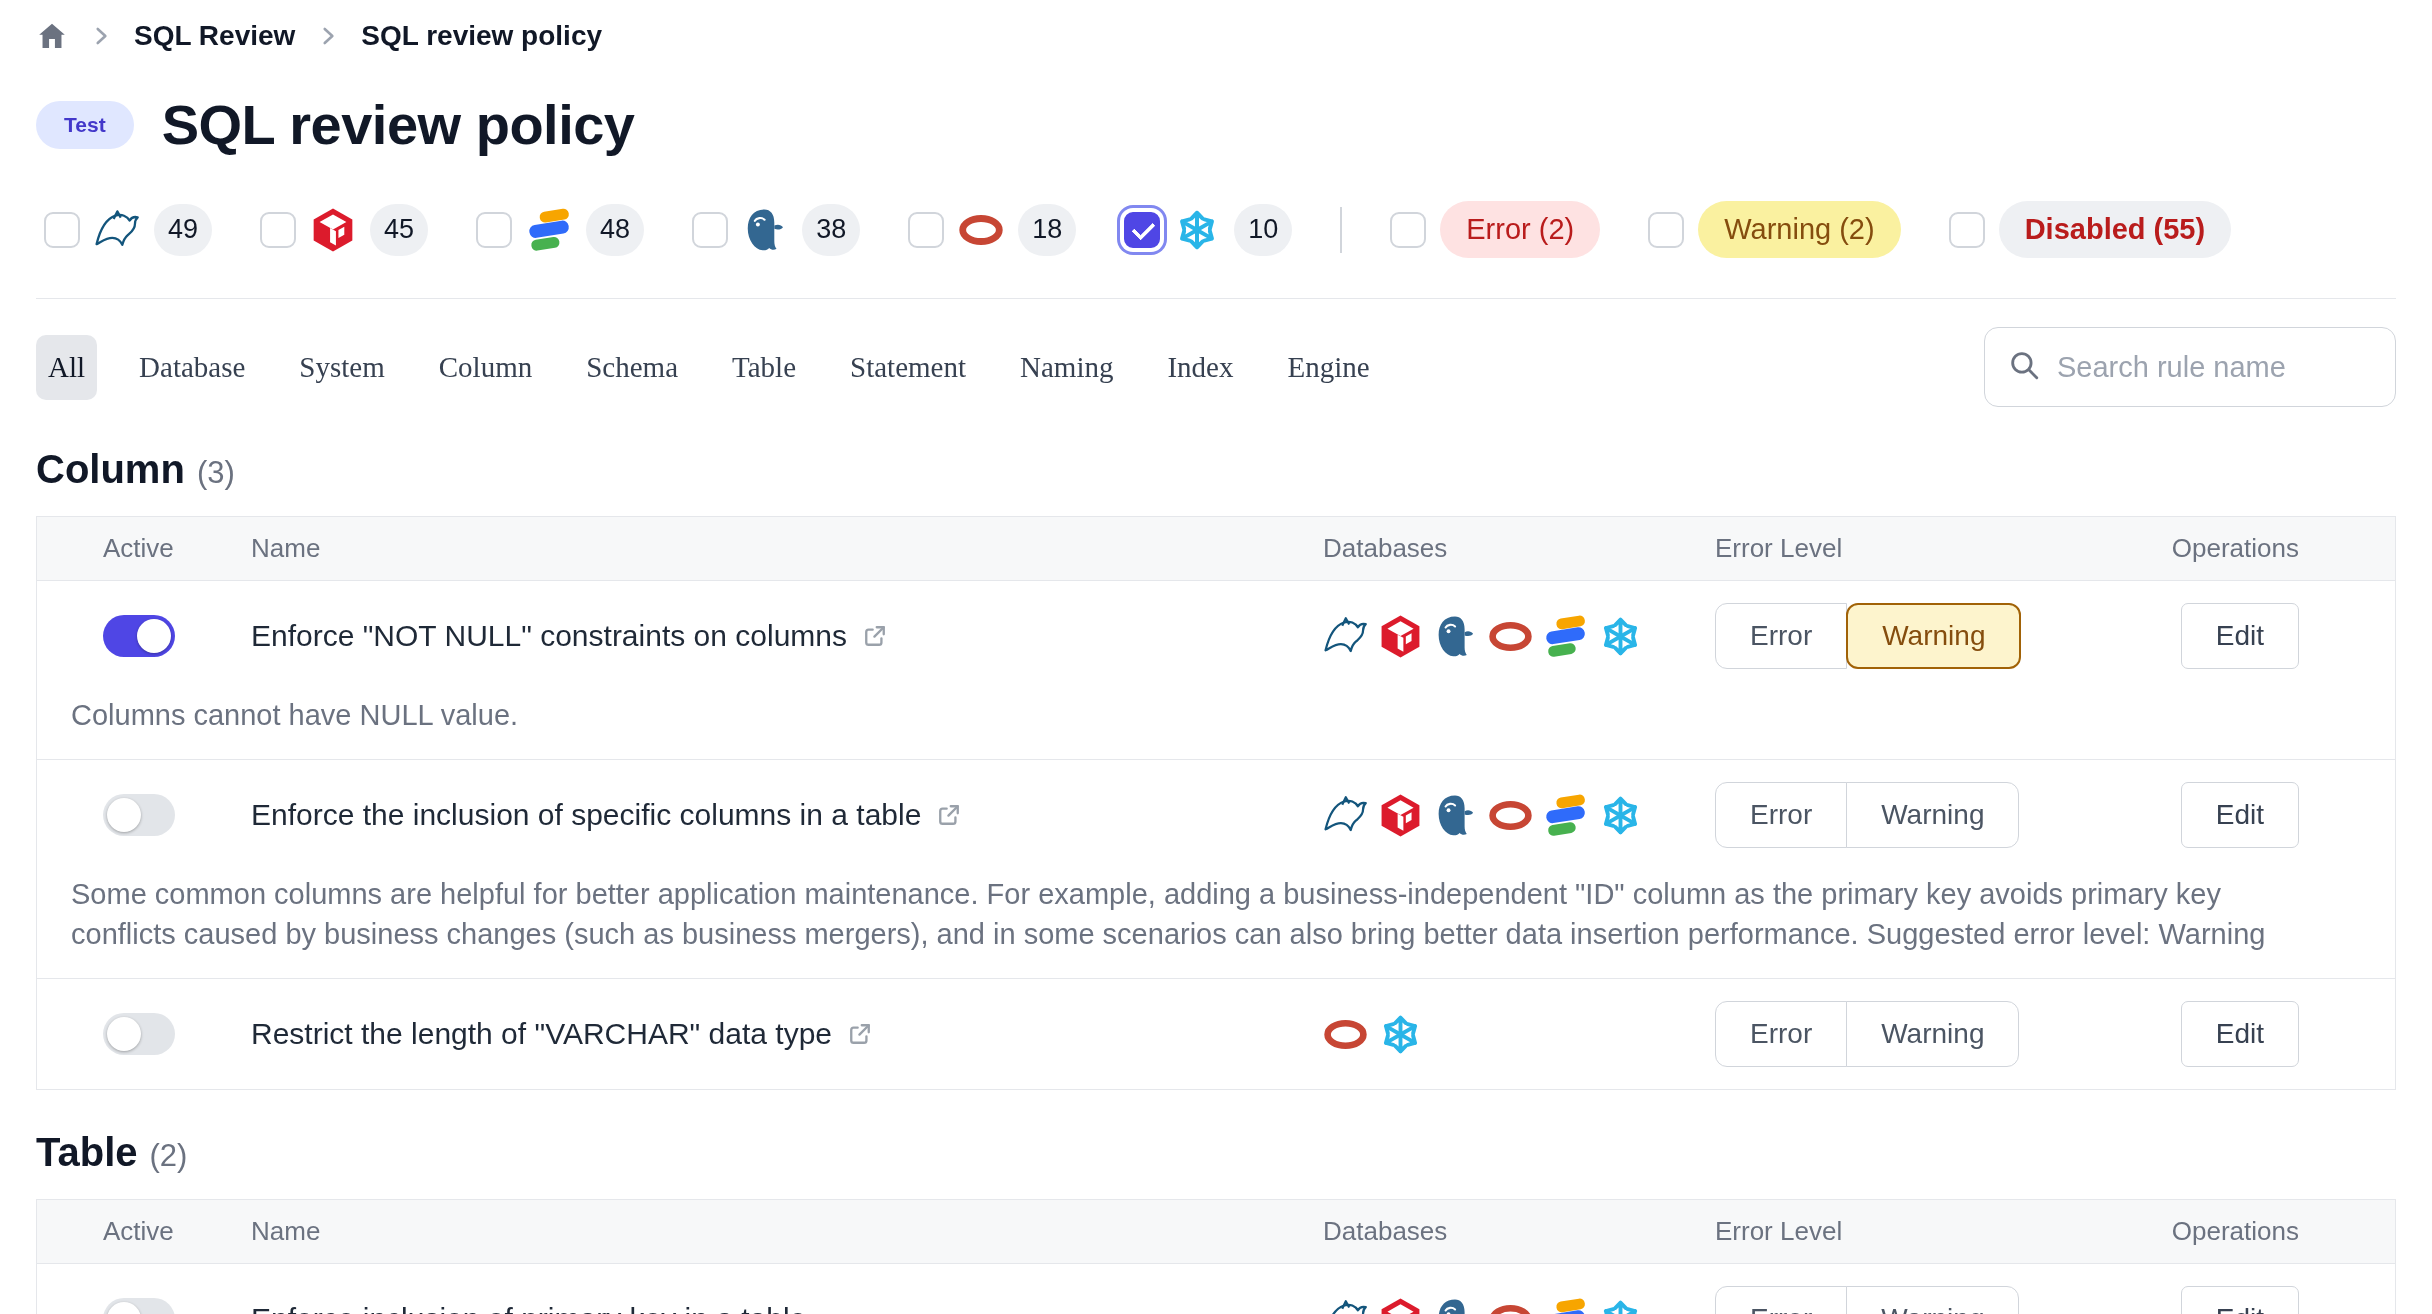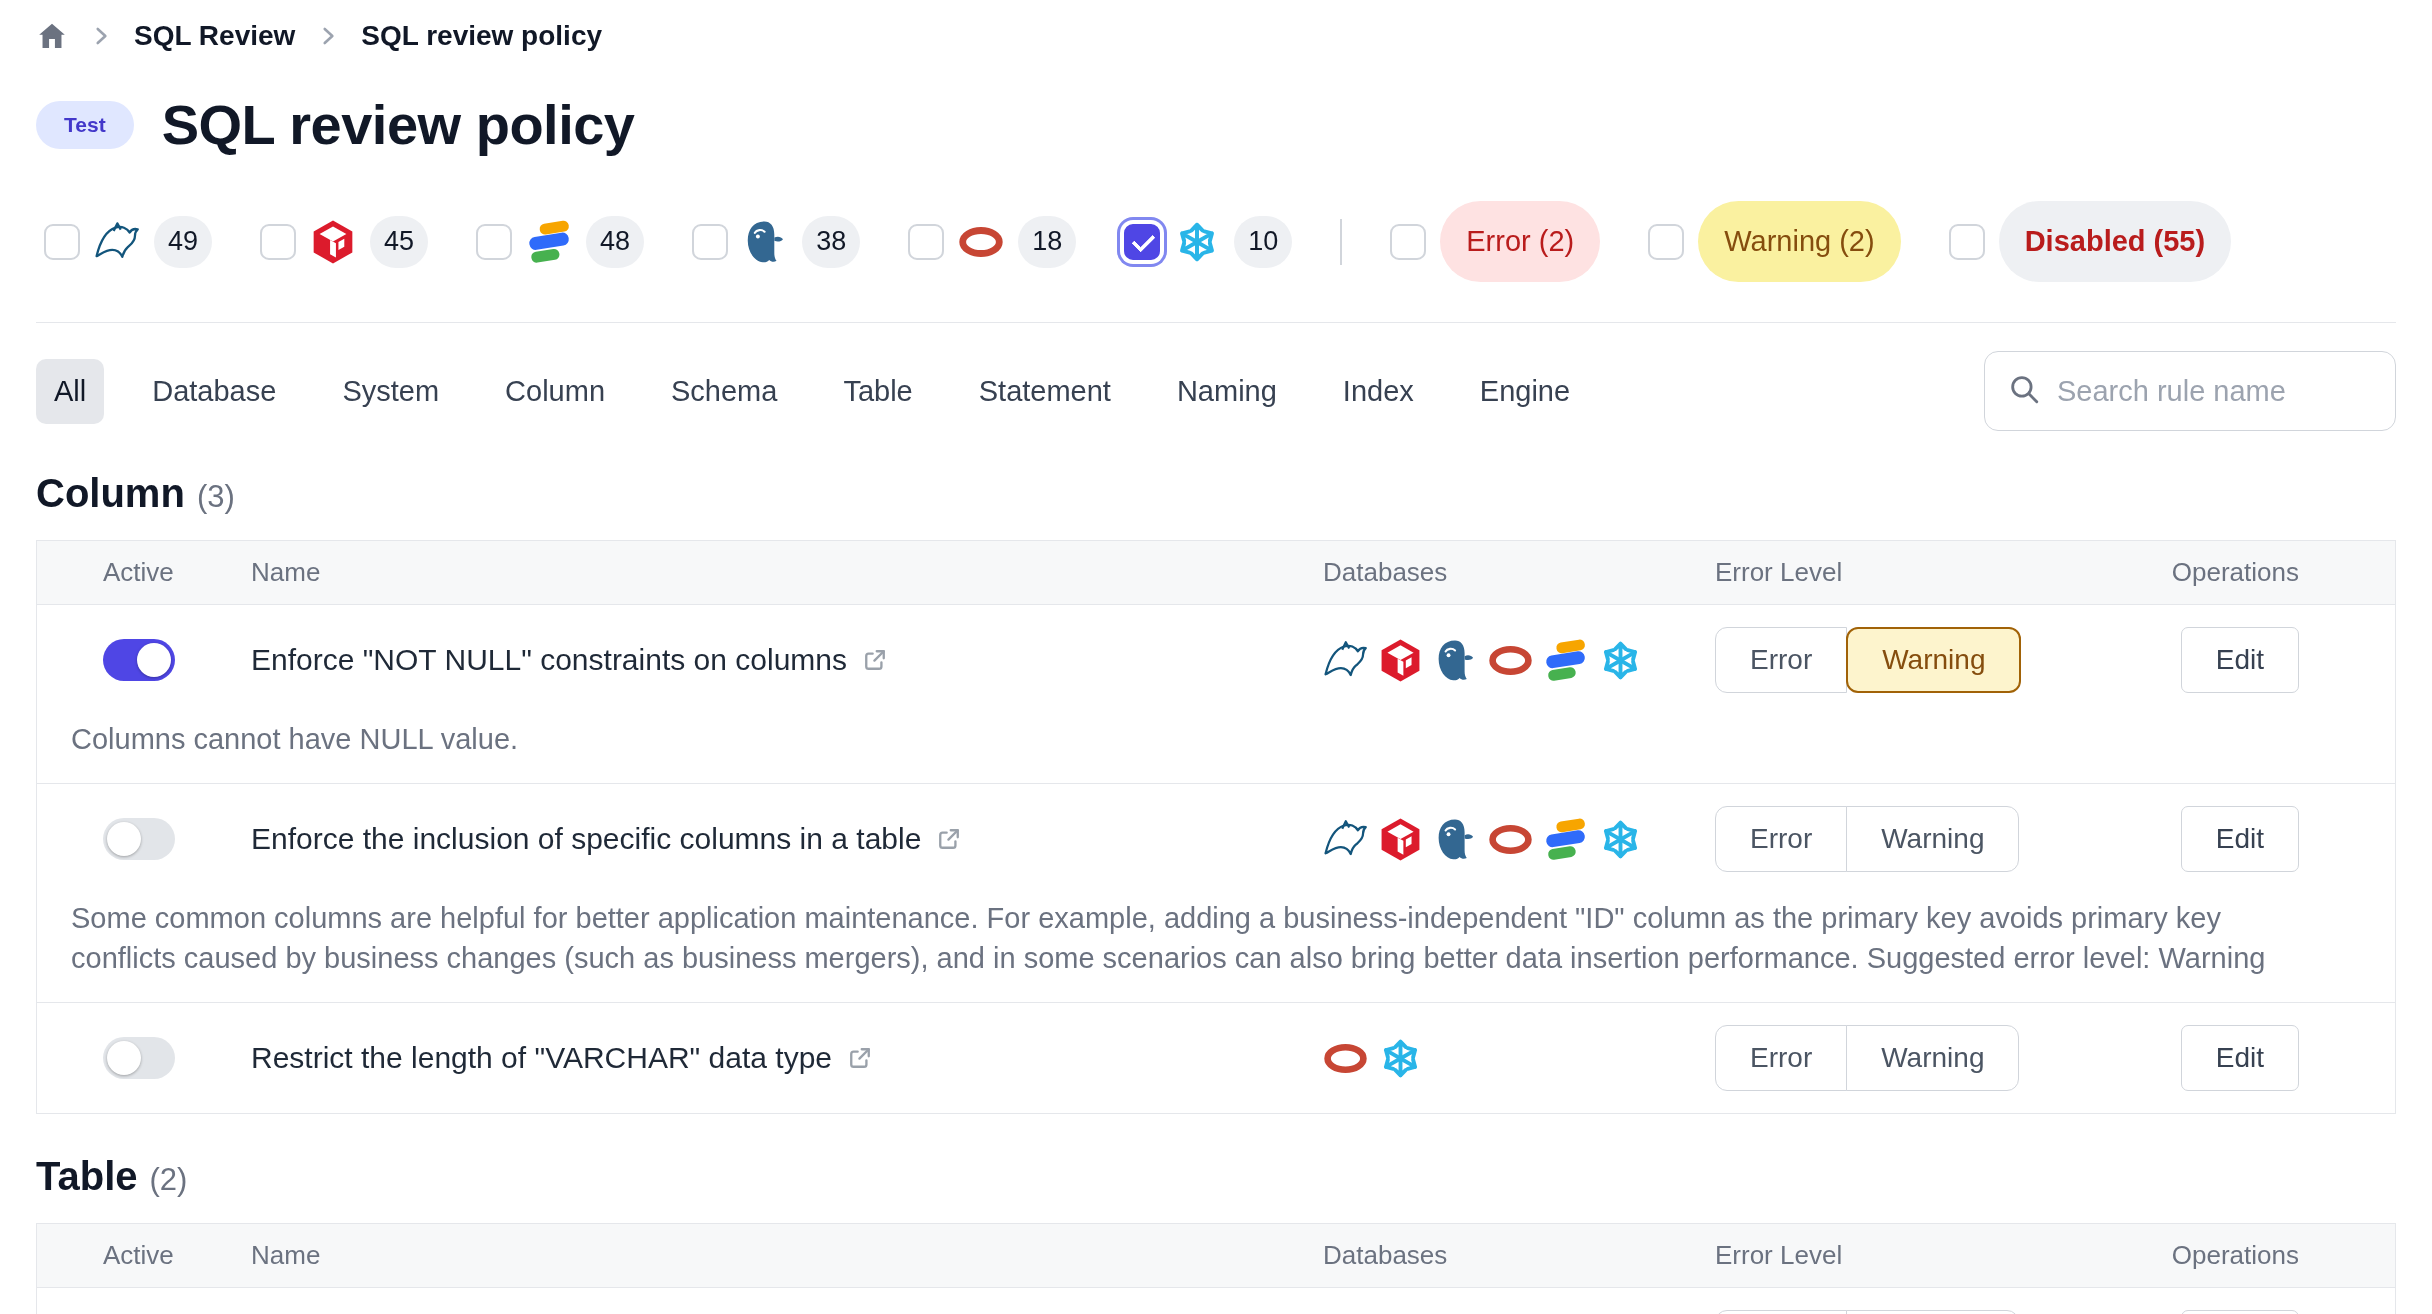--- a/index.html
+++ b/index.html
@@ -33,31 +33,31 @@
   .checkbox.checked { background:#4f46e5; border-color:#4f46e5;
     box-shadow:0 0 0 4px #fff, 0 0 0 7px #8188f0; }
   .checkbox.checked::after { content:""; position:absolute; left:7px; top:8px; width:17px;
     height:9px; border-left:4px solid #fff; border-bottom:4px solid #fff;
     transform:rotate(-45deg); border-radius:1px; }
   .db-icon svg { width:46px; height:46px; display:block; }
   .count-badge { background:#eef0f3; border-radius:9999px; min-width:52px; height:52px;
     padding:0 14px; display:flex; align-items:center; justify-content:center;
     font-size:27px; color:#111827; }
   .vdivider { width:2px; height:46px; background:#d1d5db; flex:none; }
-  .pill { border-radius:9999px; padding:24px 26px; font-size:29px; font-weight:500; }
+  .pill { border-radius:9999px; padding:12px 26px; font-size:29px; font-weight:500; }
   .pill.error { background:#fee2e2; color:#b91c1c; }
   .pill.warning { background:#faf1a0; color:#854d0e; }
   .pill.disabled { background:#eef0f3; color:#b91c1c;font-weight:bold; }
 
   .separator { border:none; border-top:1px solid #e5e7eb; margin-top:40px; }
 
   
   .tabs-row { margin-top:28px; display:flex; align-items:center; }
-  .tab { font-size:29px; color:#374151; padding:16px 18px; border-radius:10px;
-    margin-right:30px; cursor:pointer; white-space:nowrap; }
+  .tab { font-size:29px; color:#374151; padding:16px 12px; border-radius:10px;
+    margin-right:30px; cursor:pointer; white-space:nowrap;font-family:Liberation Serif, serif; }
   .tab.active { background:#e5e7eb; color:#111827; }
   .search-box { margin-left:auto; width:412px; height:80px; border:1px solid #d1d5db;
     border-radius:14px; display:flex; align-items:center; padding:0 22px; gap:16px; background:#fff; }
   .search-box svg { width:34px; height:34px; flex:none; }
   .search-box input { border:none; outline:none; font-size:29px; color:#111827; width:100%;
     font-family:inherit; background:transparent; }
   .search-box input::placeholder { color:#9ca3af; }
 
   
   .section-title { margin-top:40px; display:flex; align-items:baseline; gap:12px; }

